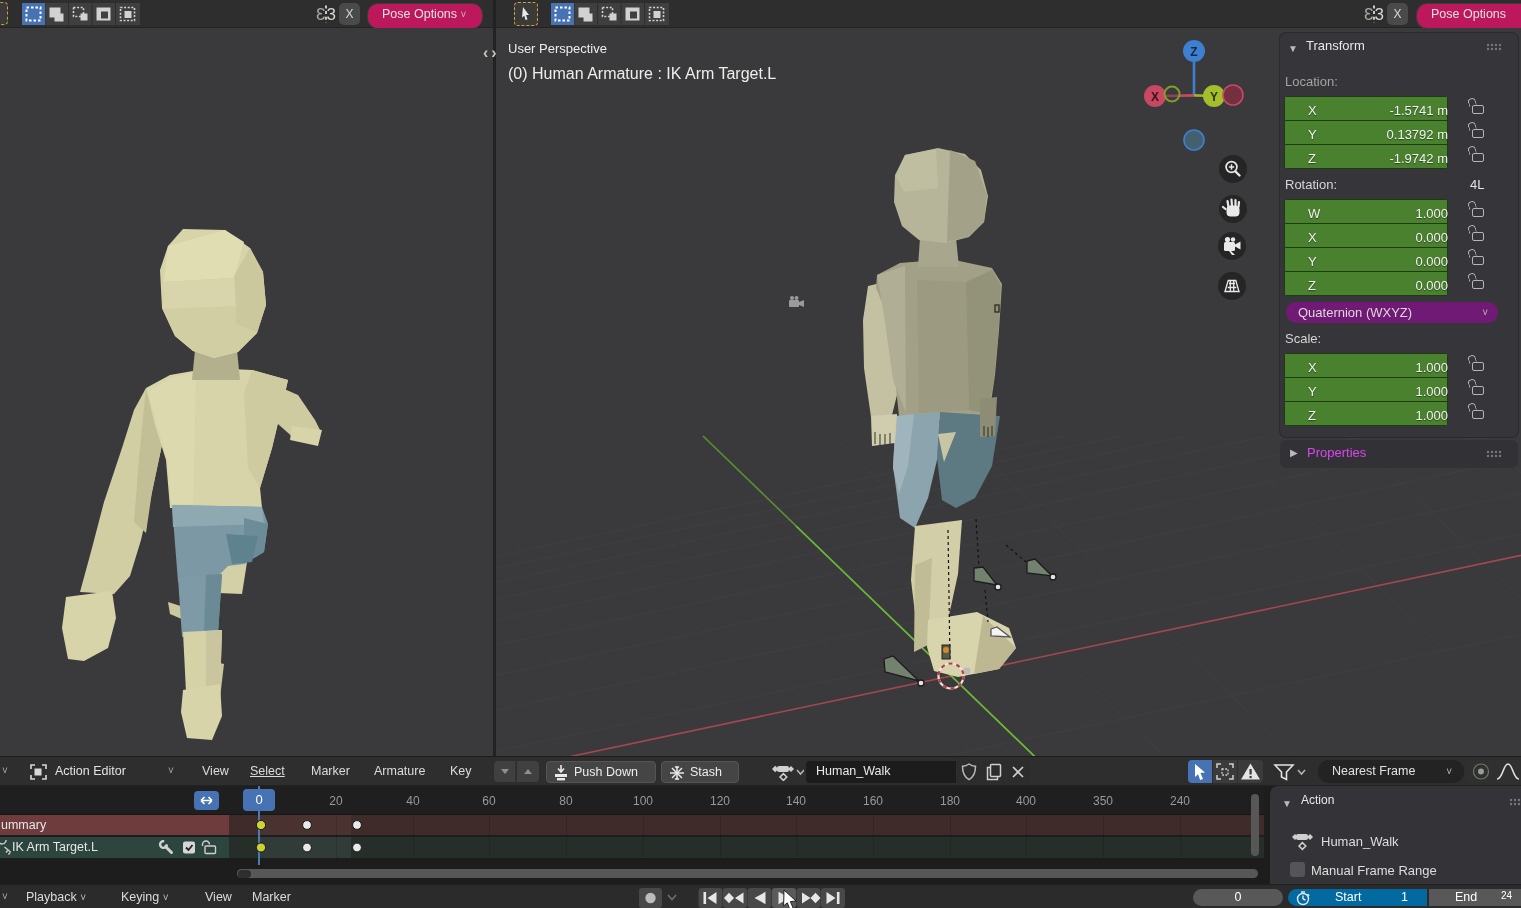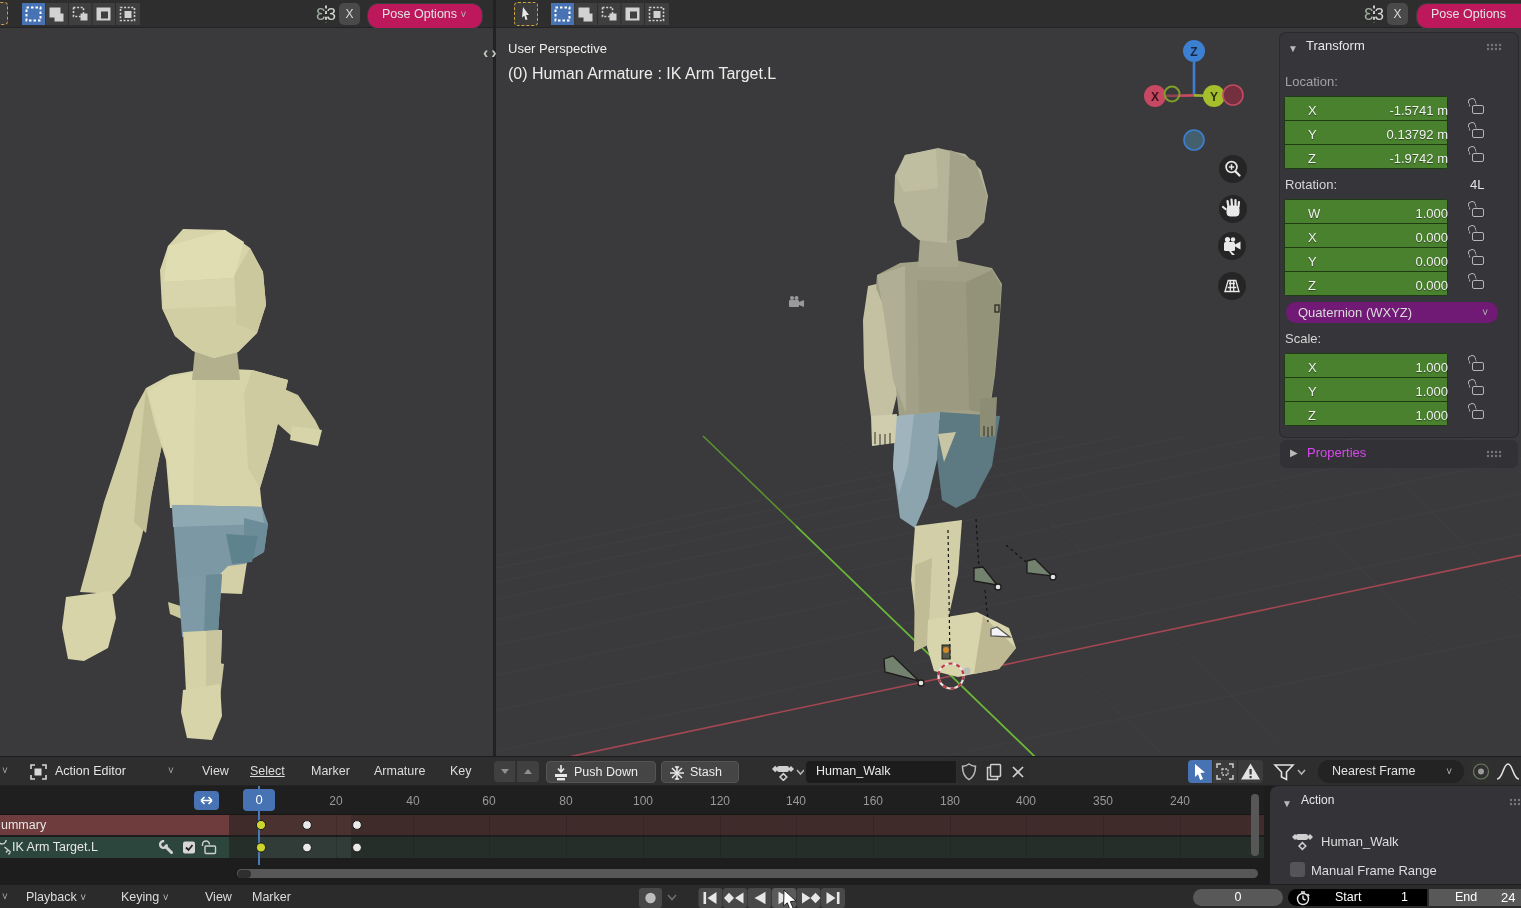--- a/index.html
+++ b/index.html
@@ -632,27 +632,27 @@
         <path d="M129.5 3.8 v12.4 l-11 -6.2 z"></path>
         <path d="M142.5 3.8 v12.4 l11 -6.2 z"></path>
         <path d="M166 4.5 v11 l8.5 -5.5 z M174.5 10 l5 -5.2 l5 5.2 l-5 5.2 z"></path>
         <path d="M203.5 4 v12 h-2.6 v-12 z M190.5 4 v12 l9 -6 z"></path>
       </g>
     </svg>
     <svg class="abs" style="left:781px;top:4px;" width="20" height="20">
         <path d="M3 1 L15 12 L9.4 12.6 L12.3 19.5 L9 20.8 L6.3 13.8 L2.6 17 Z" fill="#fff" stroke="#222" stroke-width="1"></path>
       </svg>
     <div class="abs" style="left:1193px;top:4px;width:90px;height:17px;background:#585858;border-radius:8.5px;color:#fff;font-size:12.5px;text-align:center;line-height:17px;">0</div>
-    <div class="abs" style="left:1288px;top:4px;width:139px;height:17px;background:#000000;border-radius:8.5px 0 0 8.5px;">
+    <div class="abs" style="left:1288px;top:4px;width:139px;height:17px;background:#0369a1;border-radius:8.5px 0 0 8.5px;">
       <svg class="abs" style="left:7px;top:0.5px;" width="16" height="16">
         <circle cx="8" cy="9" r="5.5" fill="none" stroke="#e8e8e8" stroke-width="1.4"></circle>
         <path d="M8 9 V5.5 M8 9 L10.5 10 M6 2 h4 M12.5 4 l1.8 1.8" stroke="#e8e8e8" stroke-width="1.4" fill="none"></path>
       </svg>
       <span class="abs" style="left:47px;top:1px;color:#fff;font-size:12.5px;">Start</span>
       <span class="abs" style="left:113px;top:1px;color:#fff;font-size:12.5px;">1</span>
     </div>
     <div class="abs" style="left:1429px;top:4px;width:92px;height:17px;background:#585858;">
       <span class="abs" style="left:26px;top:1px;color:#fff;font-size:12.5px;">End</span>
-      <span class="abs" style="left:72px;top:1px;color:#fff;font-size:13px;">24</span>
+      <span class="abs" style="left:72px;top:1px;color:#fff;font-size:10px;">24</span>
     </div>
   </div>
 
 </div>
 
 </body></html>

